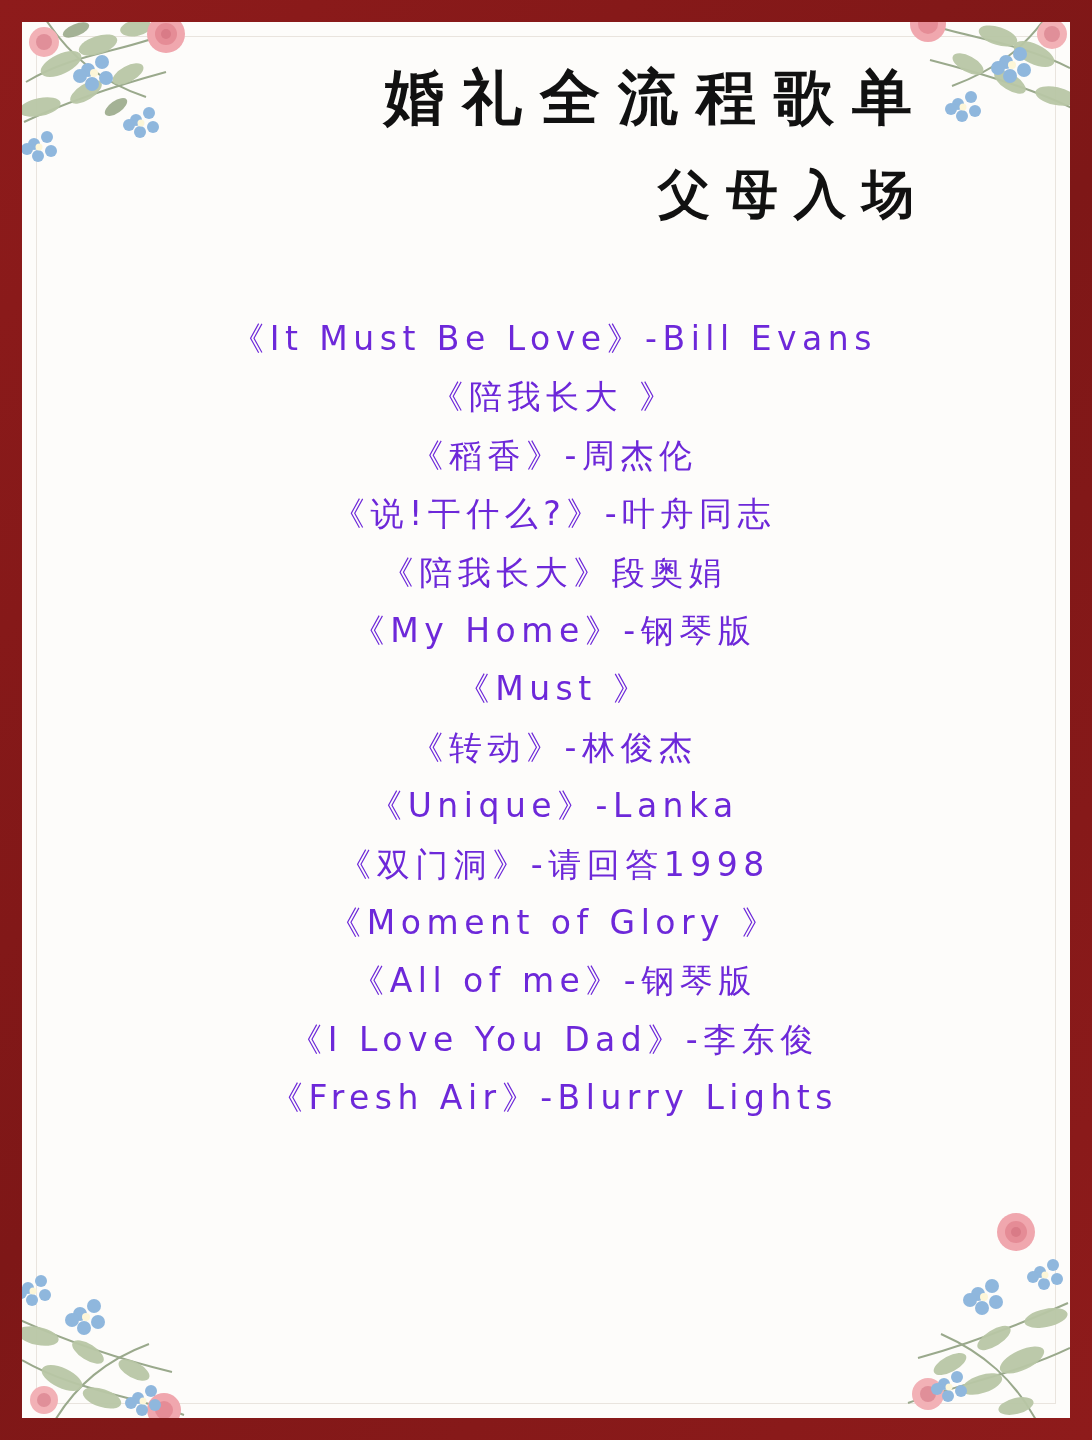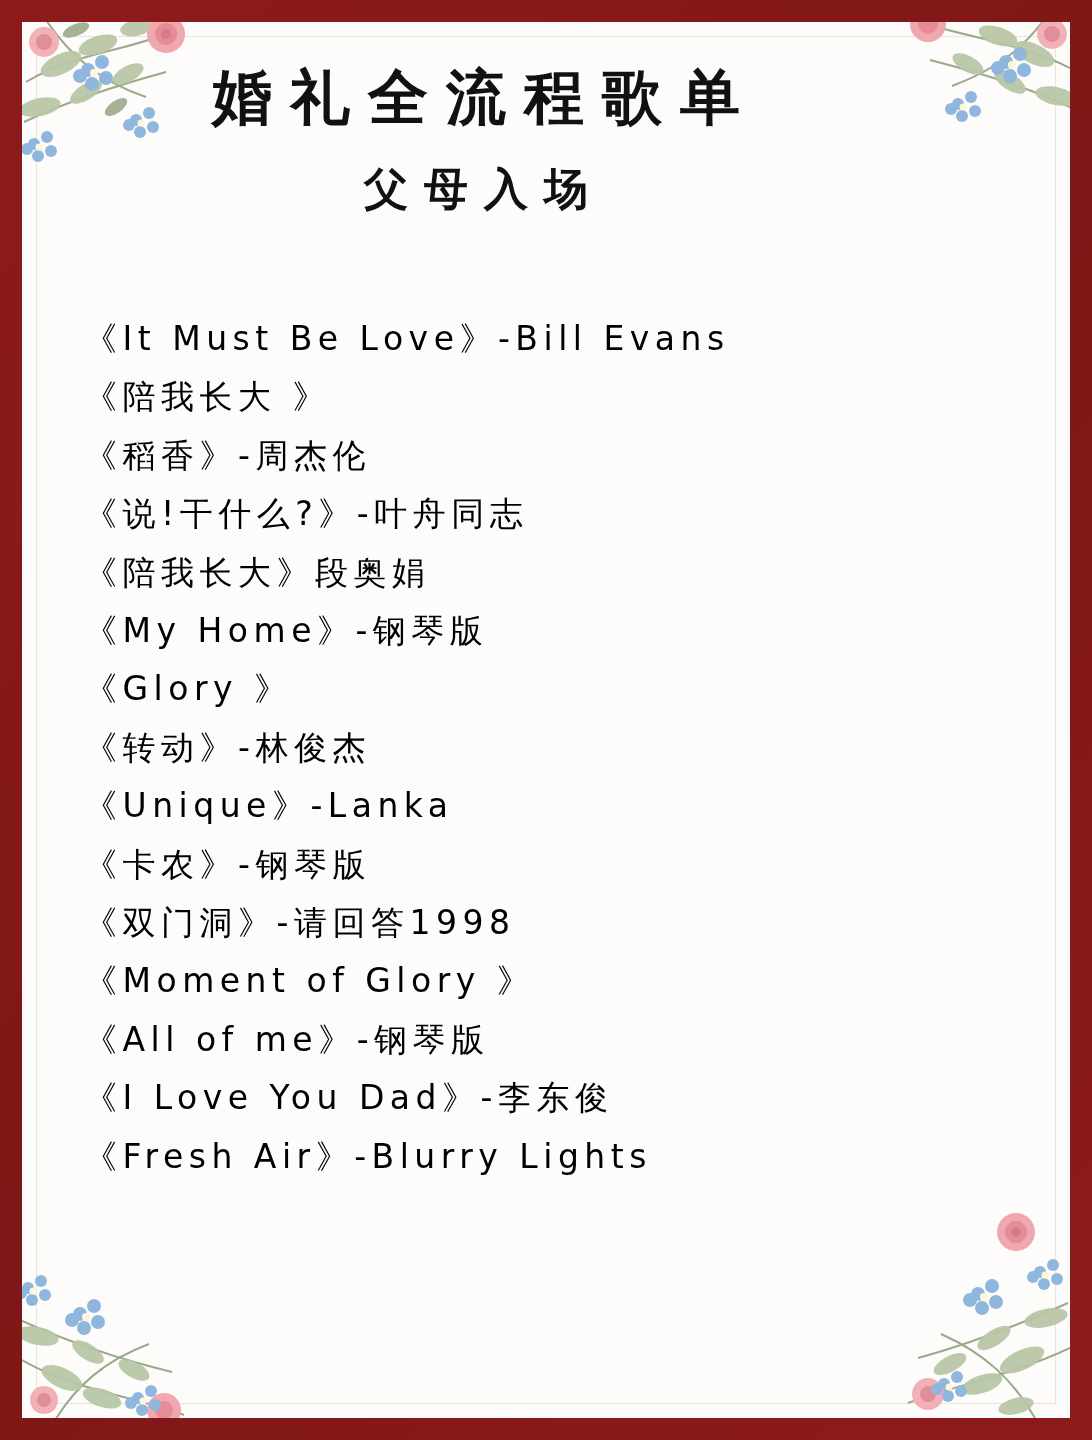--- a/index.html
+++ b/index.html
@@ -47,56 +47,57 @@
     border: 1px solid #e9e4de;
     pointer-events: none;
   }
 
   
   .title-block {
     position: absolute;
     left: 0;
     top: 38px;
     width: 908px;
-    text-align: center;
+    text-align: right;
   }
   .title-main {
     font-family: "DejaVu Serif", serif;
     font-weight: 700;
     font-size: 60px;
     letter-spacing: 18px;
     color: #111111;
     text-indent: 18px;
     line-height: 1.25;
   }
   .title-sub {
     font-family: "DejaVu Serif", serif;
     font-weight: 700;
-    font-size: 44px;
+    font-size: 52px;
     letter-spacing: 16px;
     color: #111111;
     text-indent: 16px;
     margin-top: 26px;
     line-height: 1.25;
   }
 
   
   .song-list {
     position: absolute;
     left: 62px;
     top: 288px;
     width: 940px;
   }
   .song-line {
     font-family: "DejaVu Sans", sans-serif;
     font-size: 33px;
-    color: #000000;
+    color: #6d28d9;
     letter-spacing: 5.5px;
     line-height: 58.4px;
     white-space: nowrap;
+    text-align: center;
   }
 
   
   .floral {
     position: absolute;
     pointer-events: none;
   }
   .floral svg { display: block; }
   .fl-tl { left: -6px;  top: -10px; }
   .fl-tr { right: -10px; top: -14px; }
@@ -291,24 +292,23 @@
       <div class="title-sub">父母入场</div>
     </div>
 
     <div class="song-list">
       <div class="song-line">《It Must Be Love》-Bill Evans</div>
       <div class="song-line">《陪我长大 》</div>
       <div class="song-line">《稻香》-周杰伦</div>
       <div class="song-line">《说!干什么?》-叶舟同志</div>
       <div class="song-line">《陪我长大》段奥娟</div>
       <div class="song-line">《My Home》-钢琴版</div>
-      <div class="song-line">《Glory 》</div>
+      <div class="song-line">《Must 》</div>
       <div class="song-line">《转动》-林俊杰</div>
       <div class="song-line">《Unique》-Lanka</div>
-      <div class="song-line">《卡农》-钢琴版</div>
       <div class="song-line">《双门洞》-请回答1998</div>
       <div class="song-line">《Moment of Glory 》</div>
       <div class="song-line">《All of me》-钢琴版</div>
       <div class="song-line">《I Love You Dad》-李东俊</div>
       <div class="song-line">《Fresh Air》-Blurry Lights</div>
     </div>
 
   </div>
 </div>
 

